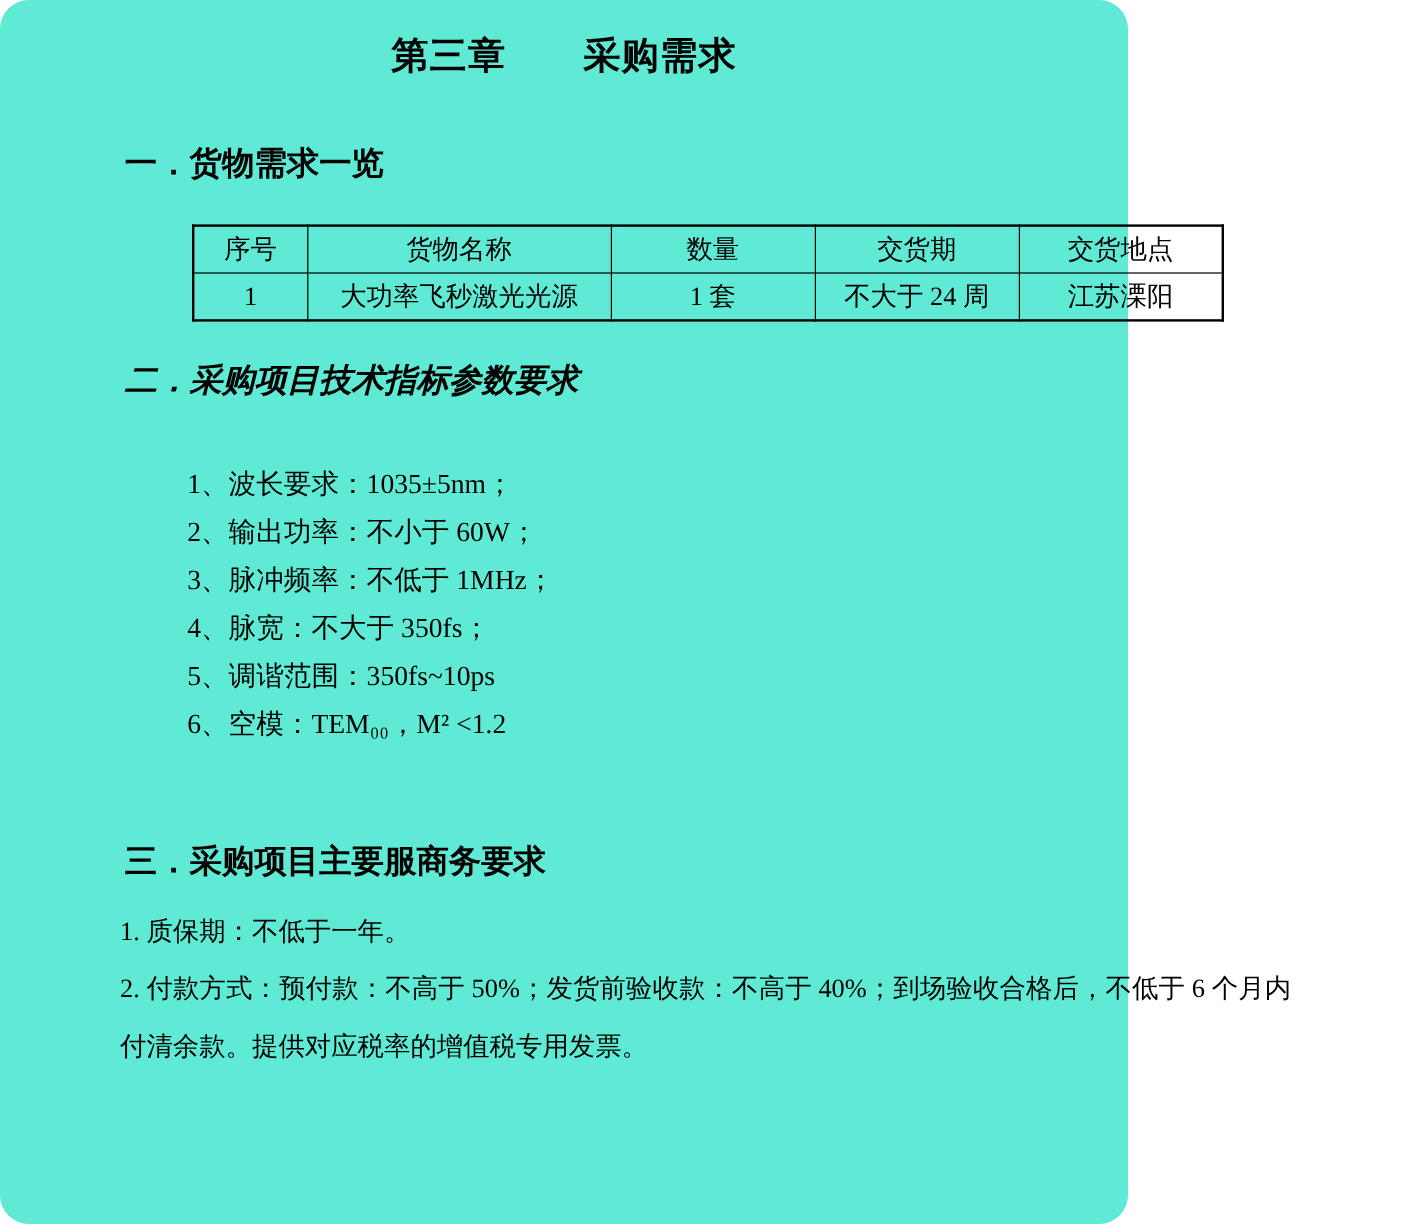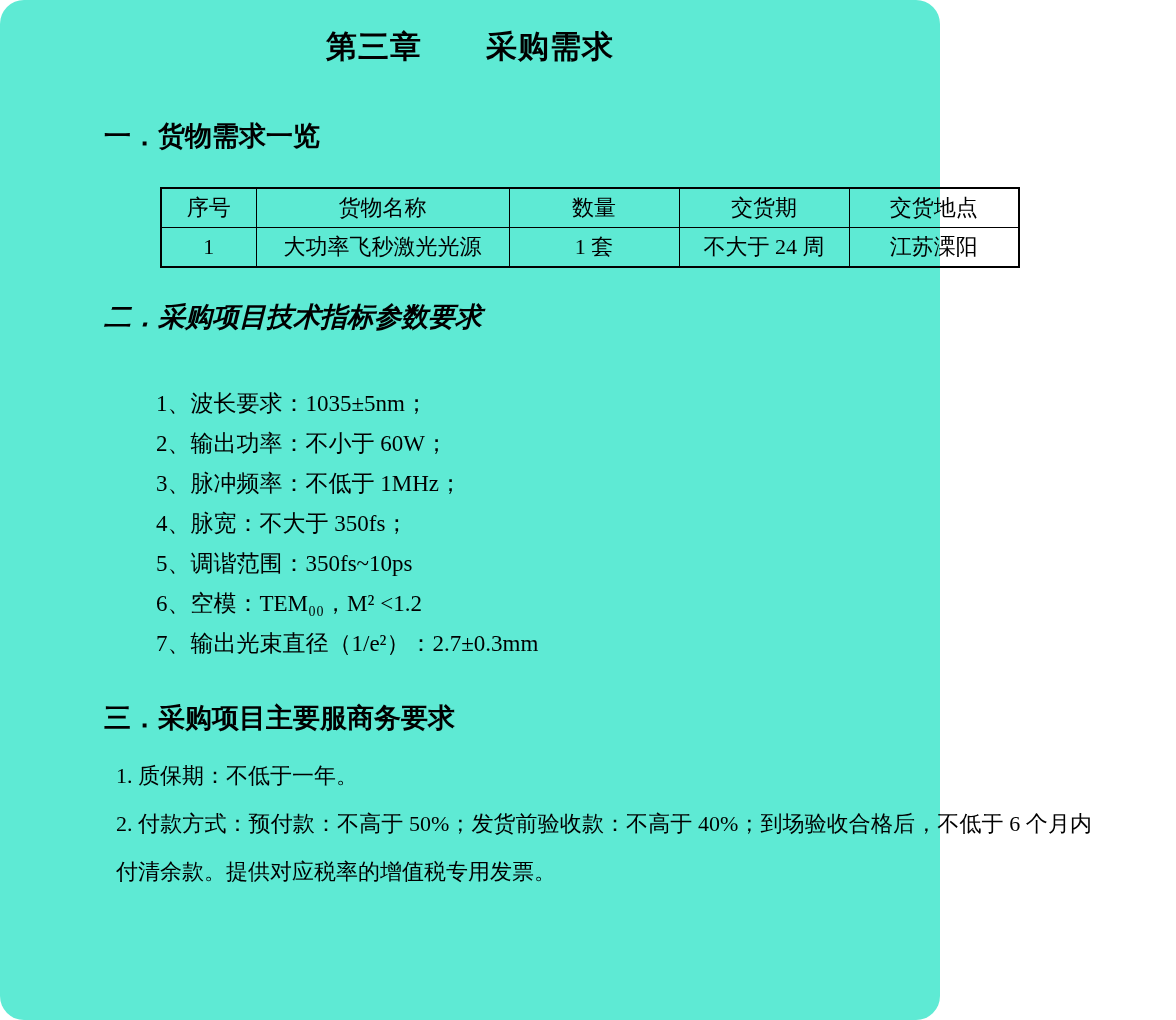--- a/index.html
+++ b/index.html
@@ -78,21 +78,20 @@
     white-space: pre;
   }
 
   .biz-list {
     position: absolute;
     top: 752px;
     left: 100px;
     width: 976px;
     font-size: 22px;
     line-height: 48px;
-    margin-left: 16px;
   }
   .biz-item {
     margin: 0;
     text-align: justify;
   }
 </style>
 </head>
 <body>
 
 <div class="page">
@@ -129,21 +128,20 @@
 
   <div class="sec-heading s2">二．采购项目技术指标参数要求</div>
 
   <div class="spec-list">
     <div class="spec-item">1、波长要求：1035±5nm；</div>
     <div class="spec-item">2、输出功率：不小于 60W；</div>
     <div class="spec-item">3、脉冲频率：不低于 1MHz；</div>
     <div class="spec-item">4、脉宽：不大于 350fs；</div>
     <div class="spec-item">5、调谐范围：350fs~10ps</div>
     <div class="spec-item">6、空模：TEM₀₀，M² &lt;1.2</div>
-    <div class="spec-item">7、输出光束直径（1/e²）：2.7±0.3mm</div>
   </div>
 
   <div class="sec-heading s3">三．采购项目主要服商务要求</div>
 
   <div class="biz-list">
     <p class="biz-item">1. 质保期：不低于一年。</p>
     <p class="biz-item">2. 付款方式：预付款：不高于 50%；发货前验收款：不高于 40%；到场验收合格后，不低于 6 个月内付清余款。提供对应税率的增值税专用发票。</p>
   </div>
 
 </div>

